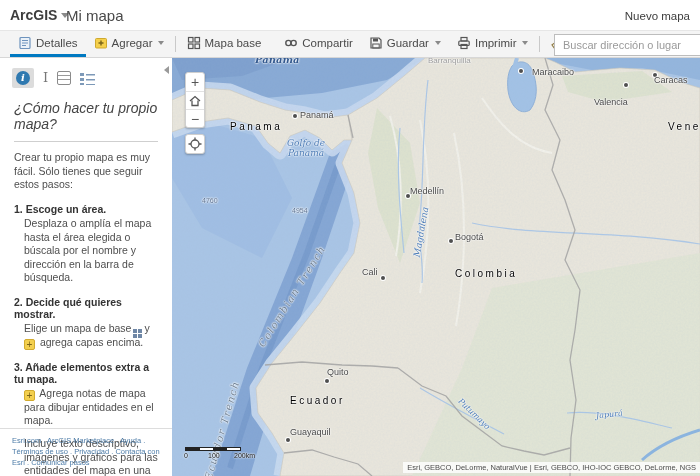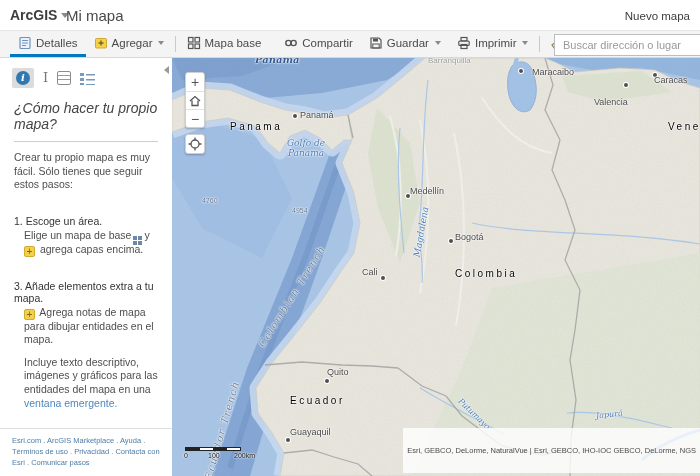--- a/index.html
+++ b/index.html
@@ -50,21 +50,21 @@
       linear-gradient(#7d99b8,#7d99b8) 6px 7px/9px 1.5px no-repeat,
       linear-gradient(#7d99b8,#7d99b8) 0 11px/4px 3px no-repeat,
       linear-gradient(#7d99b8,#7d99b8) 6px 12px/9px 1.5px no-repeat; }
   .collapse { position:absolute; right:3px; top:8px; width:0; height:0; cursor:pointer;
     border-top:4px solid transparent; border-bottom:4px solid transparent; border-right:5px solid #9a9a9a; }
 
   .side-body { padding:0 14px; }
   .side-h { font-size:14px; color:#454545; margin-top:8px;font-style:italic; }
   .side-hr { border:none; border-top:1px solid #cfcfcf; margin:9px 0 9px 0; }
   .side-p { font-size:10.5px; color:#4e4e4e; line-height:1.3; }
-  .step-t { font-size:10.5px; font-weight:normal; color:#333; margin-top:23px; }
+  .step-t { font-size:10.5px; font-weight:bold; color:#333; margin-top:11px; }
   .step-b { font-size:10.5px; color:#4e4e4e; line-height:1.3; padding-left:10px; margin-top:2px; }
   .step-b + .step-b { margin-top:9px; }
   .mini-grid { display:inline-block; width:4px; height:4px; background:#6f87a6; box-shadow:5px 0 #6f87a6, 0 5px #6f87a6, 5px 5px #6f87a6; margin:0 7px 0 2px; vertical-align:-1px; }
   .mini-plus { display:inline-block; width:11px; height:11px; background:#f3cf4e; border:1px solid #d2ab2f; border-radius:2px;
     color:#7a6418; font-size:10px; line-height:9px; text-align:center; vertical-align:-2px; margin-right:2px; }
   .mini-plus::before { content:"+"; }
   .slink { color:#4f87be; cursor:pointer; }
 
   .side-footer { position:absolute; left:0; bottom:0; width:172px; padding:6px 12px 8px 12px; border-top:1px solid #ddd;
     font-size:7.5px; line-height:11px; color:#4d7ca8; }
@@ -90,21 +90,21 @@
     font-size:14px; color:#555; cursor:pointer; }
   .zbtn + .zbtn { border-top:1px solid #e2e2e2; }
   .locate { position:absolute; left:13px; top:76px; width:20px; height:20px; border:1px solid #cfcfcf; border-radius:3px;
     background:#fff; box-shadow:0 1px 2px rgba(0,0,0,.25); display:flex; align-items:center; justify-content:center; cursor:pointer; }
 
   
   .scalebar { position:absolute; left:13px; top:389px; width:56px; height:4px; border:1px solid #222; display:flex; pointer-events:none; }
   .scalebar i { flex:1; } .sb-b { background:#222; } .sb-w { background:#fff; }
   .sblab { position:absolute; top:394px; font-size:7px; color:#222; text-shadow:0 0 2px #fff,0 0 2px #fff; pointer-events:none; }
 
-  .attrib { position:absolute; right:0; bottom:3px; background:rgba(255,255,255,.8); padding:18px 4px;
+  .attrib { position:absolute; right:0; bottom:3px; background:rgba(255,255,255,.8); padding:1px 4px;
     font-size:7.5px; color:#4a4a4a; white-space:nowrap; pointer-events:none; }
 </style>
 </head>
 <body>
 
 <div class="header">
   <span class="brand"><span>ArcGIS</span><span class="brand-caret"></span></span>
   <span class="doc-title">Mi mapa</span>
   <span class="new-map">Nuevo mapa</span>
 </div>
@@ -199,21 +199,23 @@
       <span class="content-ic"></span>
       <span class="legend-ic"></span>
       <span class="collapse"></span>
     </div>
     <div class="side-body">
       <div class="side-h">¿Cómo hacer tu propio mapa?</div>
       <hr class="side-hr">
       <p class="side-p">Crear tu propio mapa es muy fácil. Sólo tienes que seguir estos pasos:</p>
 
       <div class="step-t">1. Escoge un área.</div>
-
+      <p class="step-b">Desplaza o amplía el mapa hasta el área elegida o búscala por el nombre y dirección en la barra de búsqueda.</p>
+
+      <div class="step-t">2. Decide qué quieres mostrar.</div>
       <p class="step-b"><span>Elige un mapa de base</span><span class="mini-grid"></span><span>y</span> <span class="mini-plus"></span> <span>agrega capas encima.</span></p>
 
       <div class="step-t">3. Añade elementos extra a tu mapa.</div>
       <p class="step-b"><span class="mini-plus"></span> <span>Agrega notas de mapa para dibujar entidades en el mapa.</span></p>
       <p class="step-b"><span>Incluye texto descriptivo, imágenes y gráficos para las entidades del mapa en una</span> <a class="slink">ventana emergente.</a></p>
 
     </div>
 
     <div class="side-footer">
       <a>Esri.com</a>

